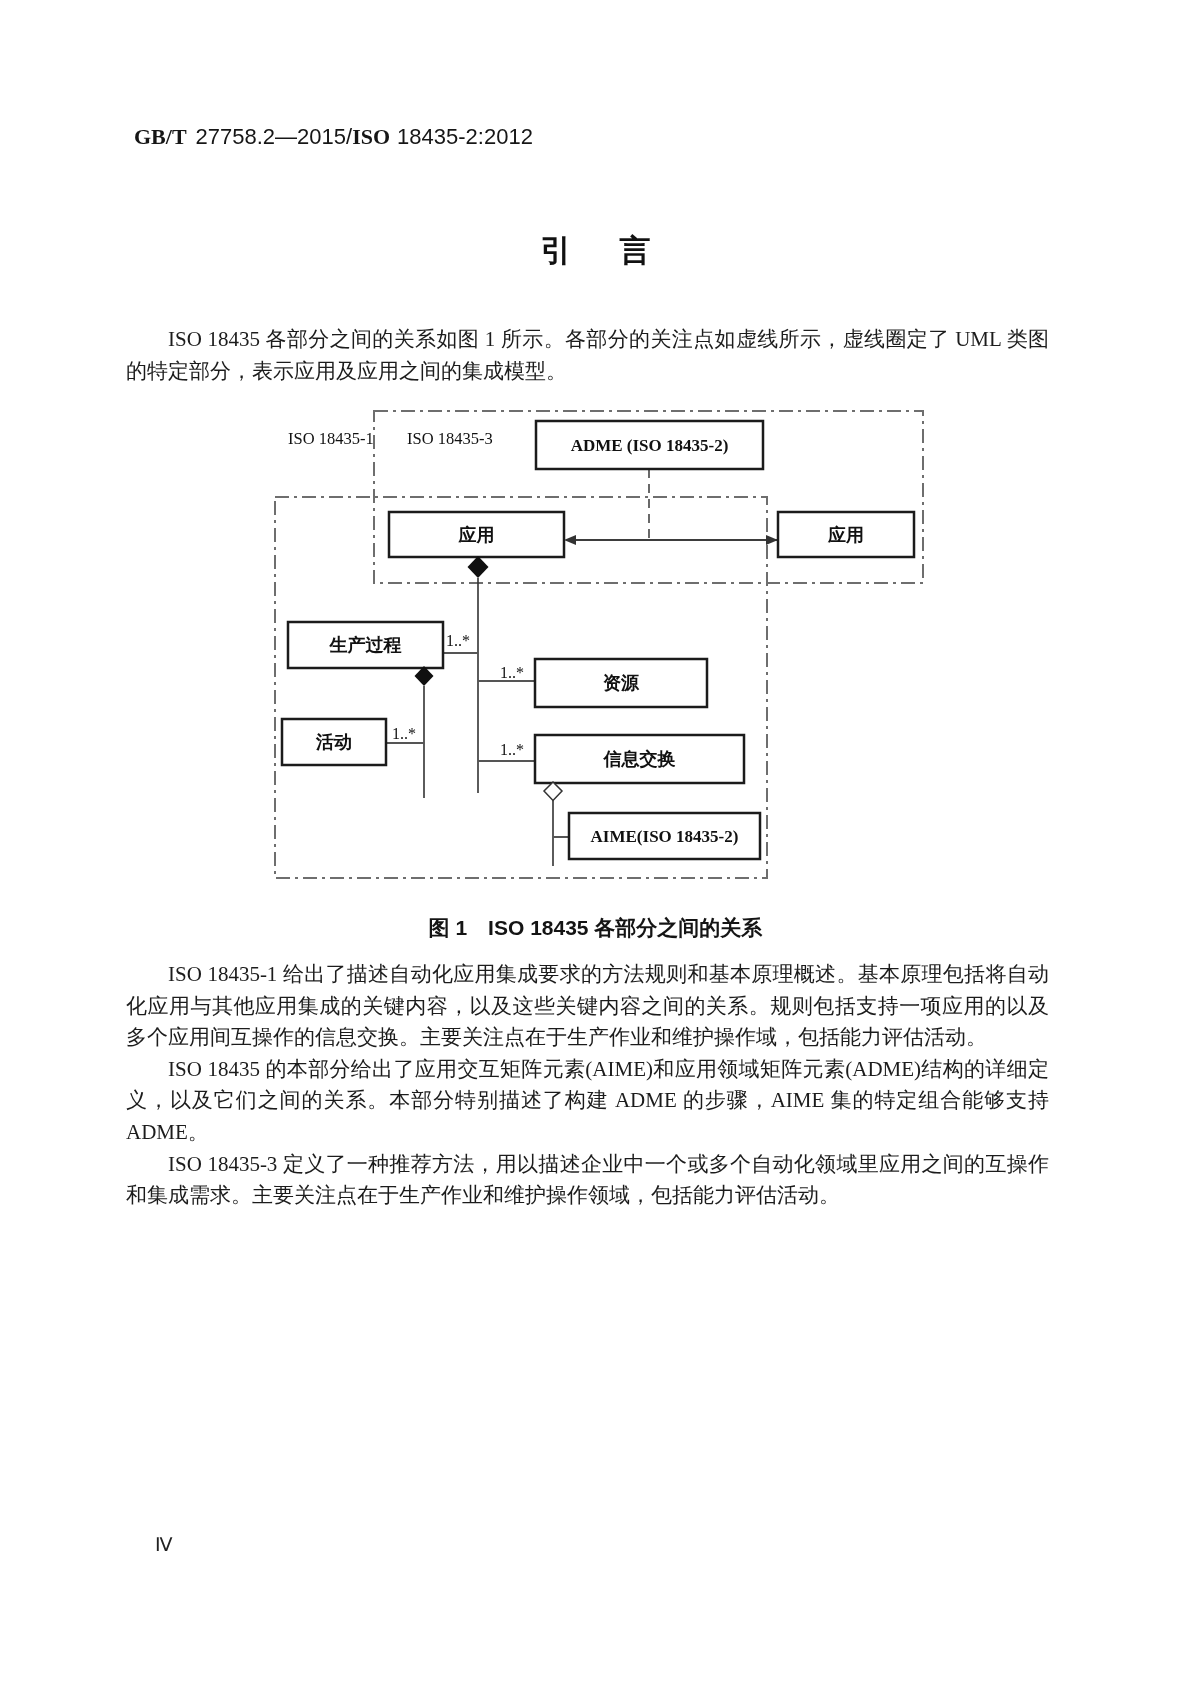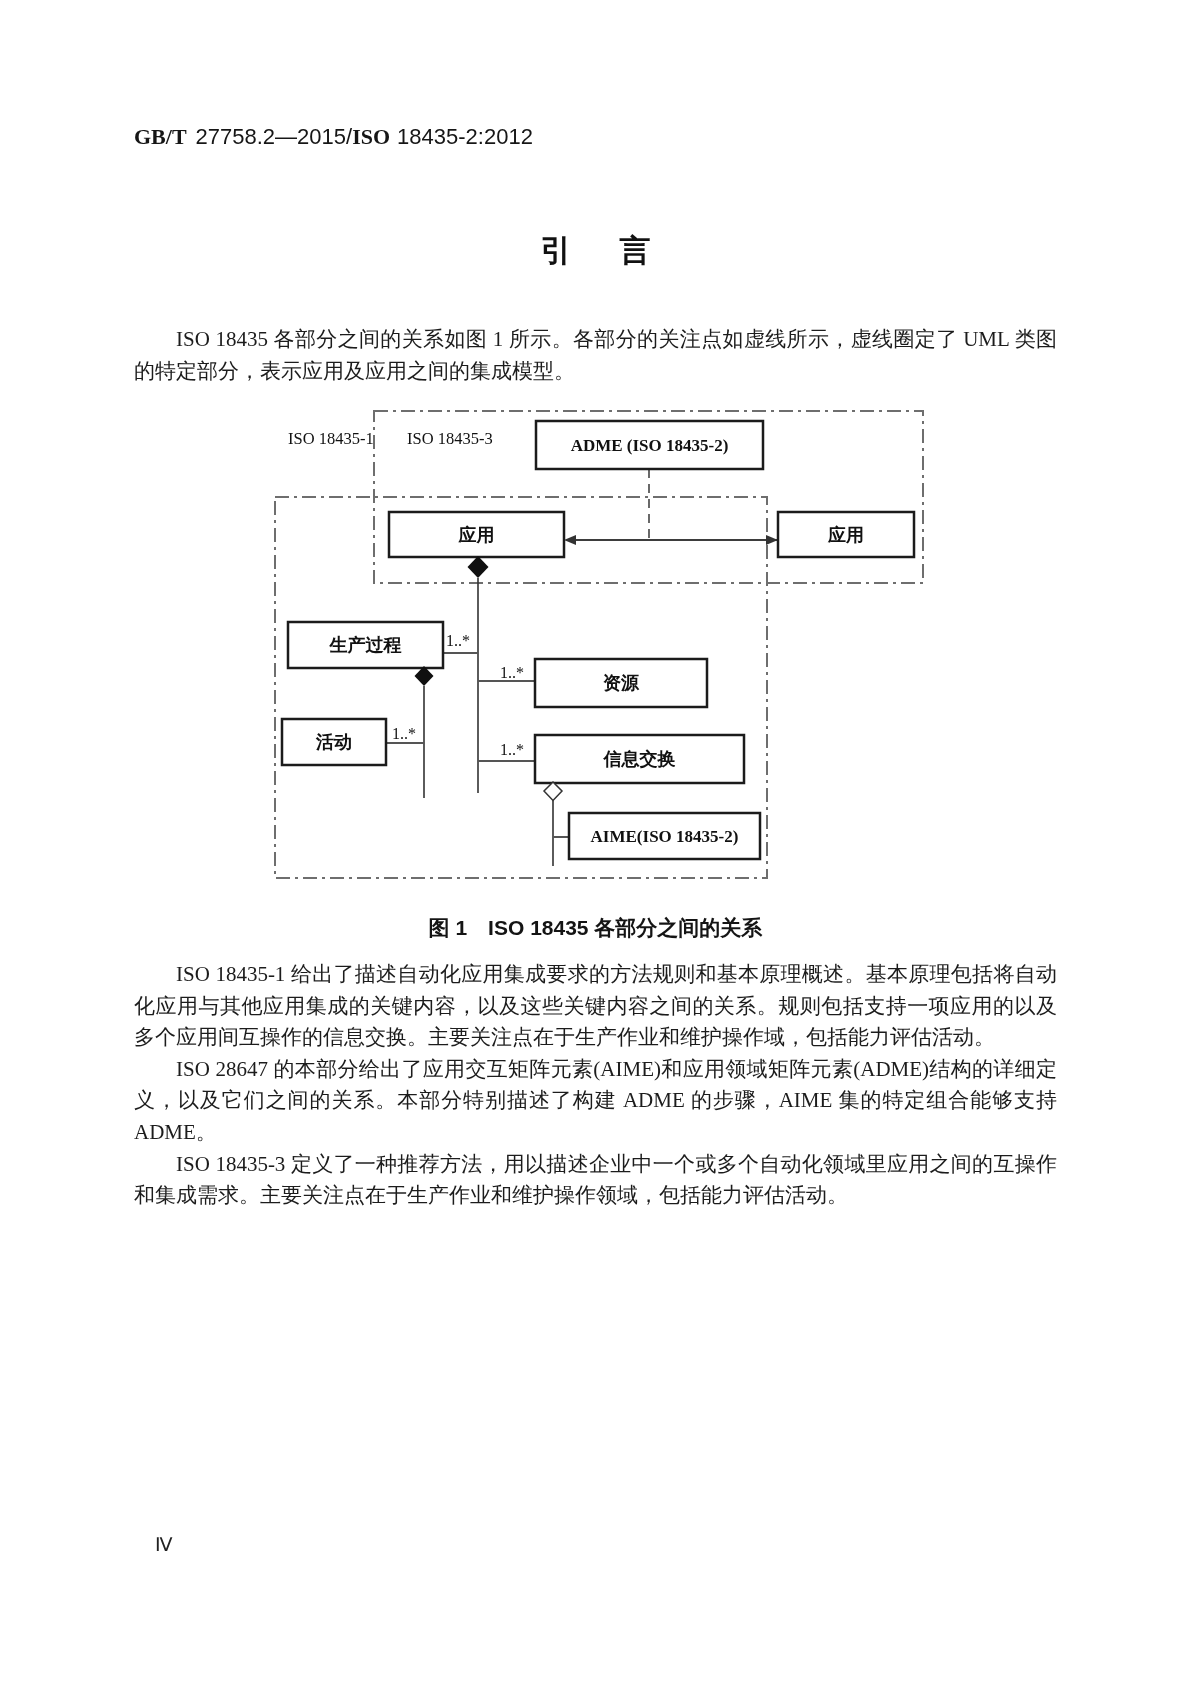--- a/index.html
+++ b/index.html
@@ -22,21 +22,21 @@
   .doc-header .n{font-family:"Liberation Sans",sans-serif;font-weight:500;}
   .doc-header .sp1{margin-left:9px;}
   .doc-header .sp2{margin-left:7px;}
   .doc-title{
     position:absolute;left:0;top:230px;width:1191px;
     display:flex;justify-content:center;gap:48px;
     font-family:"Liberation Sans","DejaVu Sans",sans-serif;
     font-weight:bold;font-size:31px;color:#111;
   }
   .bodytext{
-    position:absolute;left:134px;width:923px;
+    position:absolute;left:126px;width:923px;
     font-size:21px;line-height:31.6px;text-align:justify;
     color:#1c1c1c;
   }
   .bodytext p{margin:0;text-indent:2em;}
   .p-intro{top:324px;}
   .body-block{top:959px;}
   .figure-wrap{
     position:absolute;left:230px;top:400px;width:710px;height:490px;
   }
   .caption{
@@ -131,19 +131,19 @@
       <text class="mult" x="500" y="678">1..*</text>
       <text class="mult" x="392" y="739">1..*</text>
       <text class="mult" x="500" y="755">1..*</text>
     </svg>
   </div>
 
   <div class="caption">图 1　ISO 18435 各部分之间的关系</div>
 
   <div class="bodytext body-block">
     <p>ISO 18435-1 给出了描述自动化应用集成要求的方法规则和基本原理概述。基本原理包括将自动化应用与其他应用集成的关键内容，以及这些关键内容之间的关系。规则包括支持一项应用的以及多个应用间互操作的信息交换。主要关注点在于生产作业和维护操作域，包括能力评估活动。</p>
-    <p>ISO 28647 的本部分给出了应用交互矩阵元素(AIME)和应用领域矩阵元素(ADME)结构的详细定义，以及它们之间的关系。本部分特别描述了构建 ADME 的步骤，AIME 集的特定组合能够支持 ADME。</p>
+    <p>ISO 18435 的本部分给出了应用交互矩阵元素(AIME)和应用领域矩阵元素(ADME)结构的详细定义，以及它们之间的关系。本部分特别描述了构建 ADME 的步骤，AIME 集的特定组合能够支持 ADME。</p>
     <p>ISO 18435-3 定义了一种推荐方法，用以描述企业中一个或多个自动化领域里应用之间的互操作和集成需求。主要关注点在于生产作业和维护操作领域，包括能力评估活动。</p>
   </div>
 
   <div class="page-number">Ⅳ</div>
 
 </div>
 
 </body></html>

